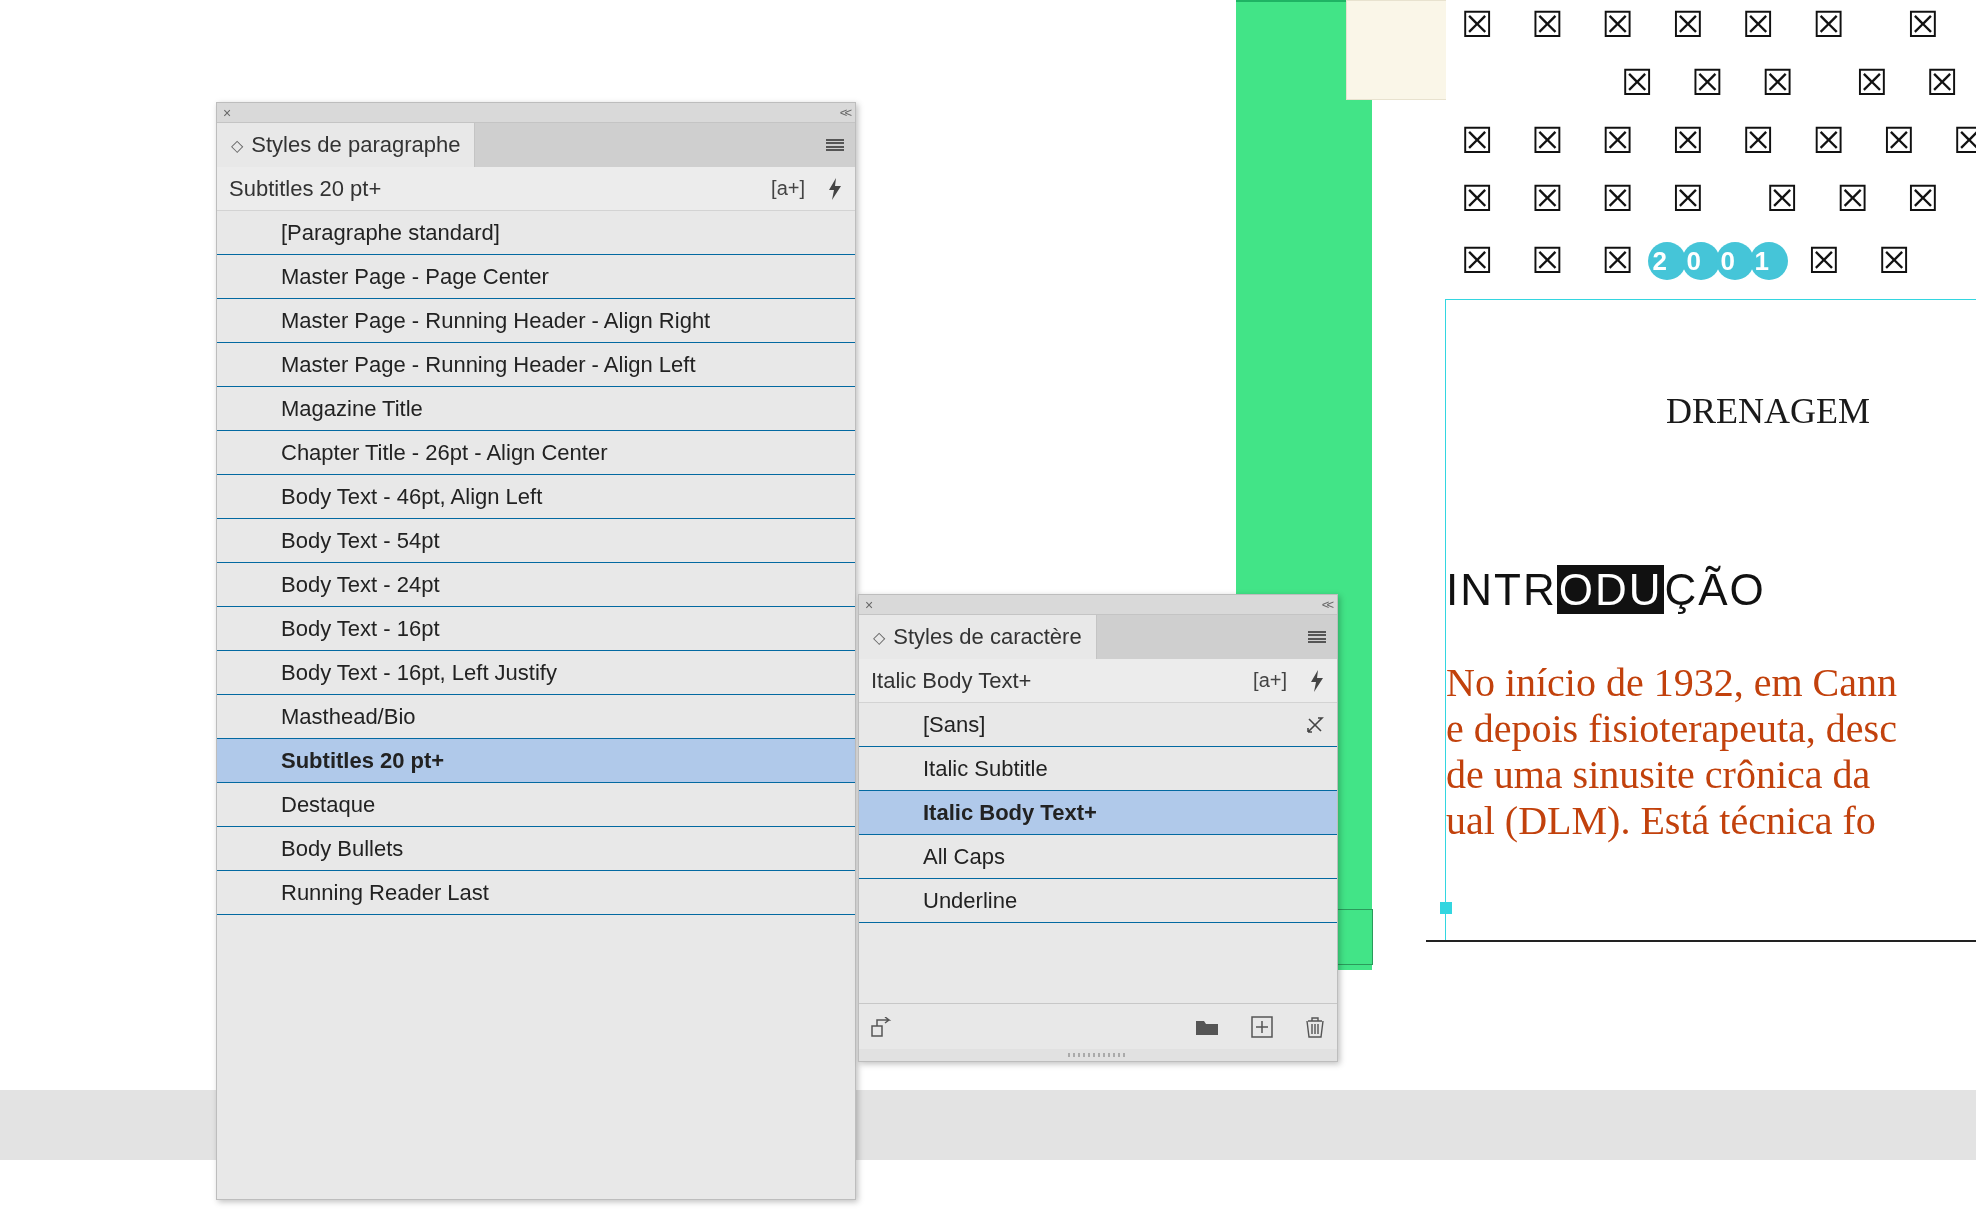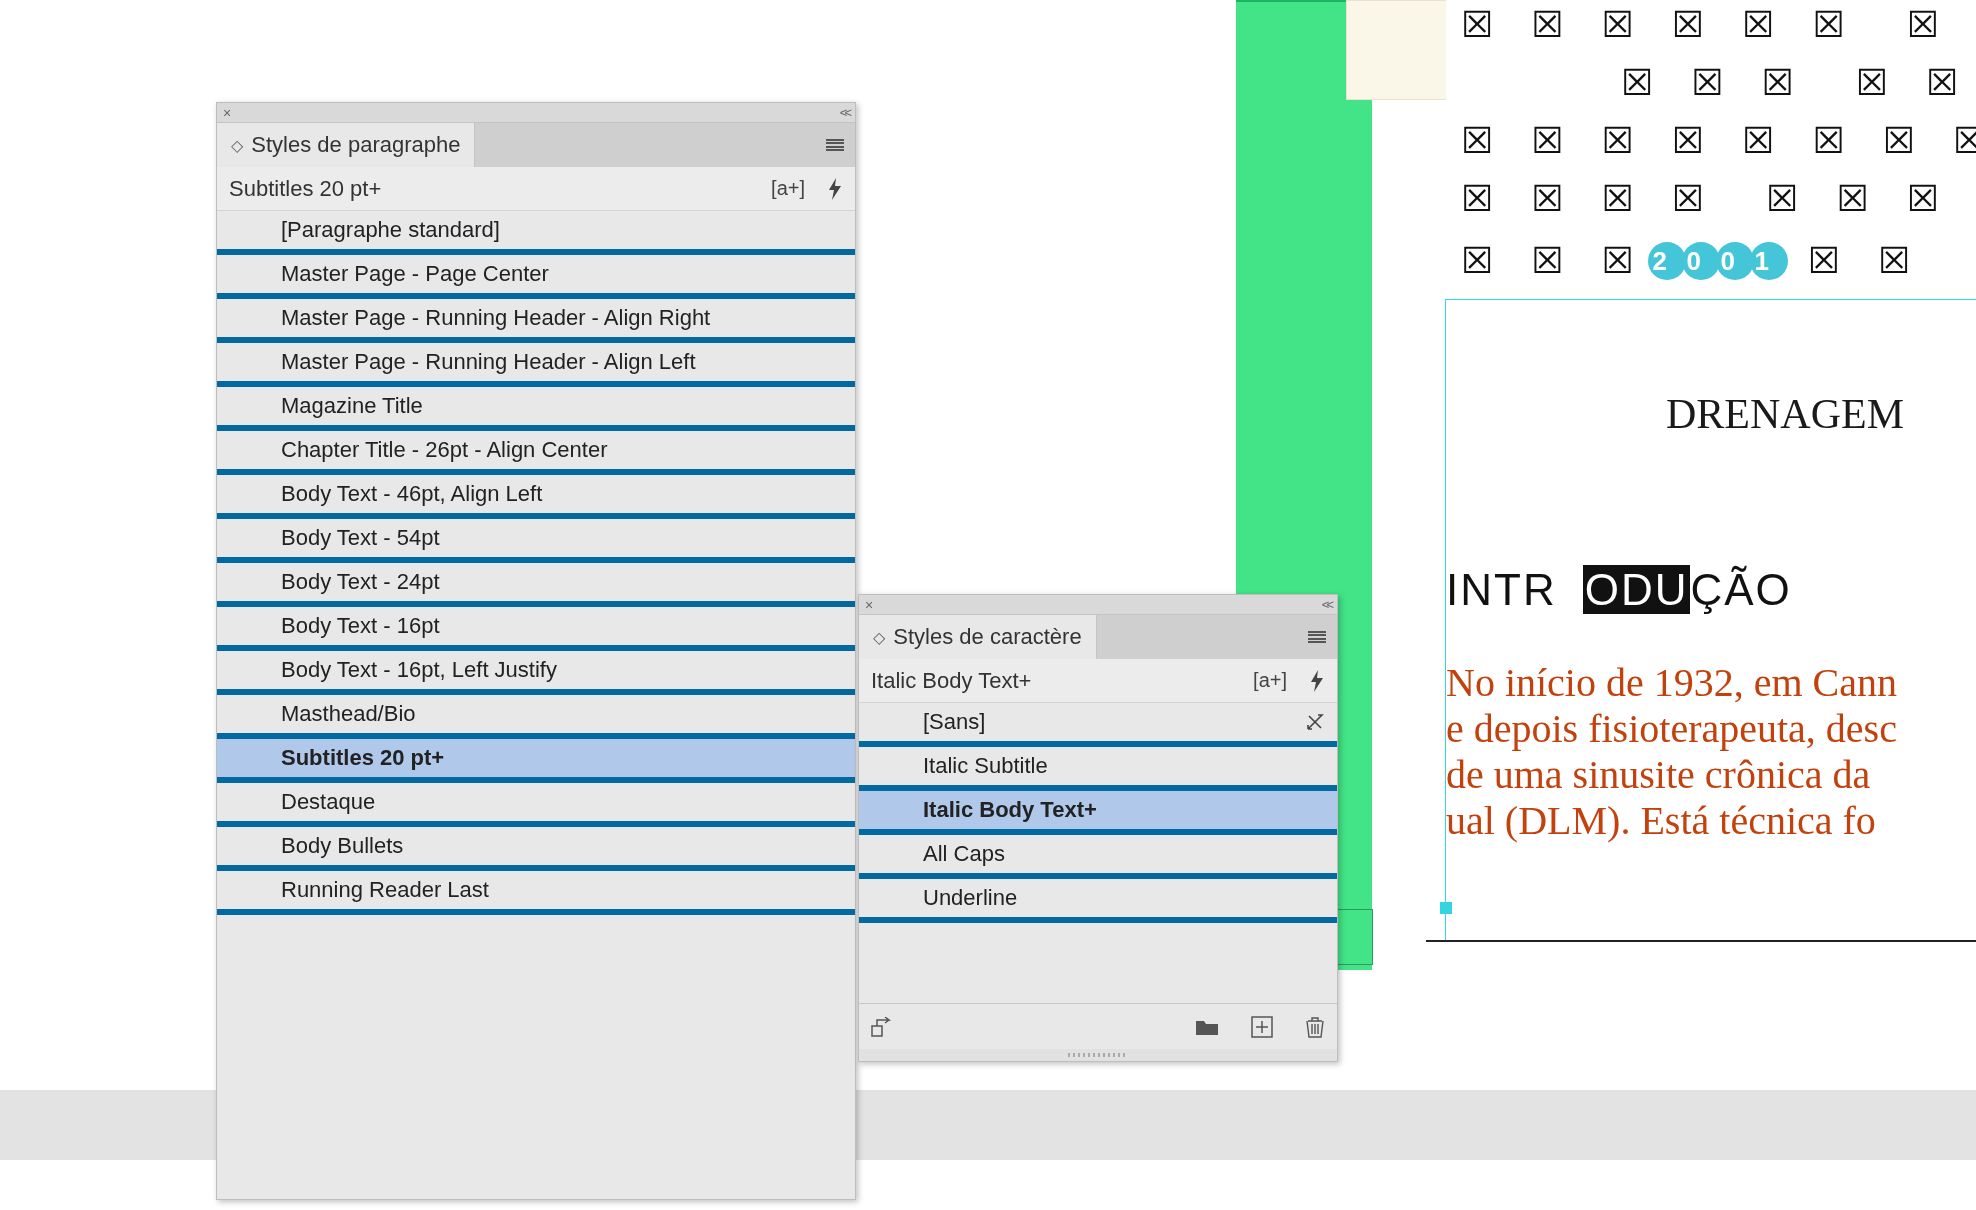--- a/index.html
+++ b/index.html
@@ -97,39 +97,38 @@
     justify-content: center;
     font-weight: bold;
     font-size: 26px;
     margin-right: -4px;
   }
   .headline {
     position: absolute;
     left: 430px;
     top: 390px;
     font-family: Georgia, 'Times New Roman', serif;
-    font-size: 42px;
+    font-size: 36px;
     color: #1a1a1a;
     white-space: nowrap;
   }
   .subhead {
     position: absolute;
     left: 210px;
     top: 565px;
     font-family: Arial, sans-serif;
     font-size: 44px;
     font-weight: 500;
     letter-spacing: 2px;
     color: #111;
   }
   .subhead .hl {
     background: #111;
     color: #fff;
     padding: 0 2px;
-    margin-left: 26px;
   }
   .body-copy {
     position: absolute;
     left: 210px;
     top: 660px;
     width: 530px;
     font-family: Georgia, 'Times New Roman', serif;
     font-size: 40px;
     line-height: 46px;
     color: #c2410c;
@@ -220,21 +219,21 @@
   .style-list {
     background: #e8e8e8;
   }
   .style-item {
     height: 44px;
     display: flex;
     align-items: center;
     padding-left: 64px;
     font-size: 22px;
     color: #222;
-    border-bottom: 6px solid #0369a1;
+    border-bottom: 1px solid #0369a1;
     background: #e8e8e8;
     position: relative;
   }
   .style-item.selected {
     background: #b0c9ea;
     font-weight: 600;
   }
   .style-item .ri {
     position: absolute;
     right: 12px;

